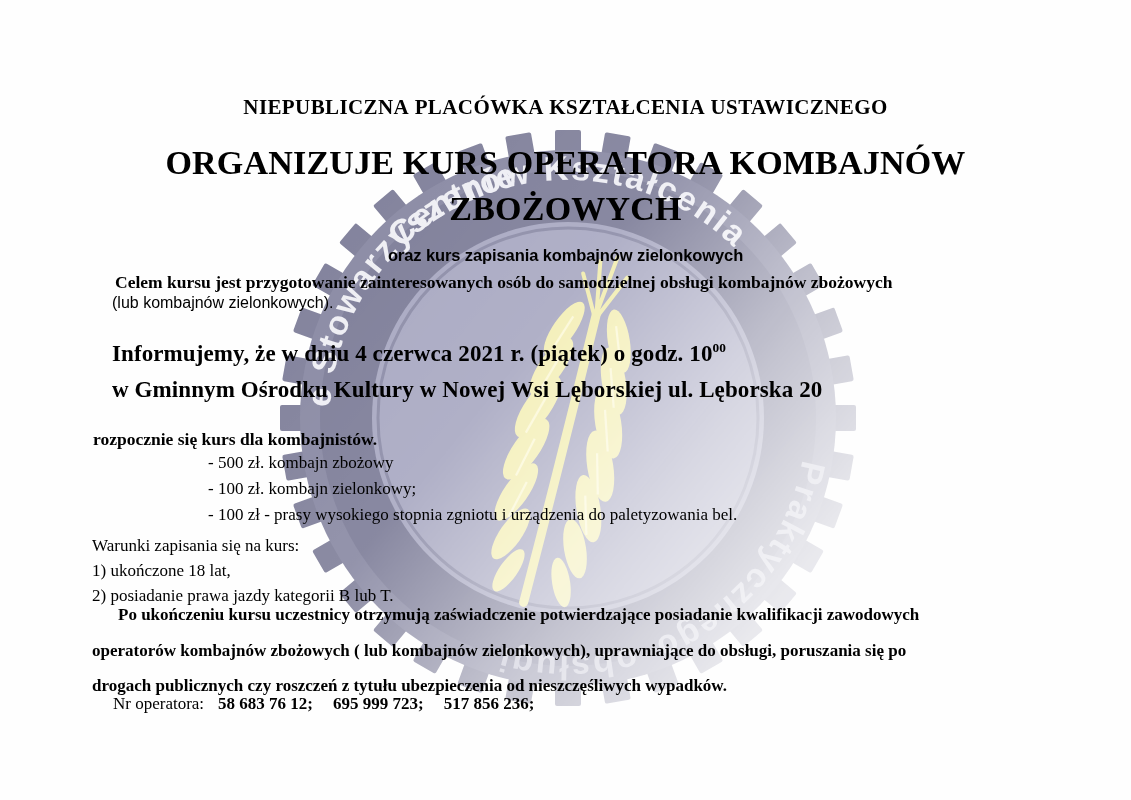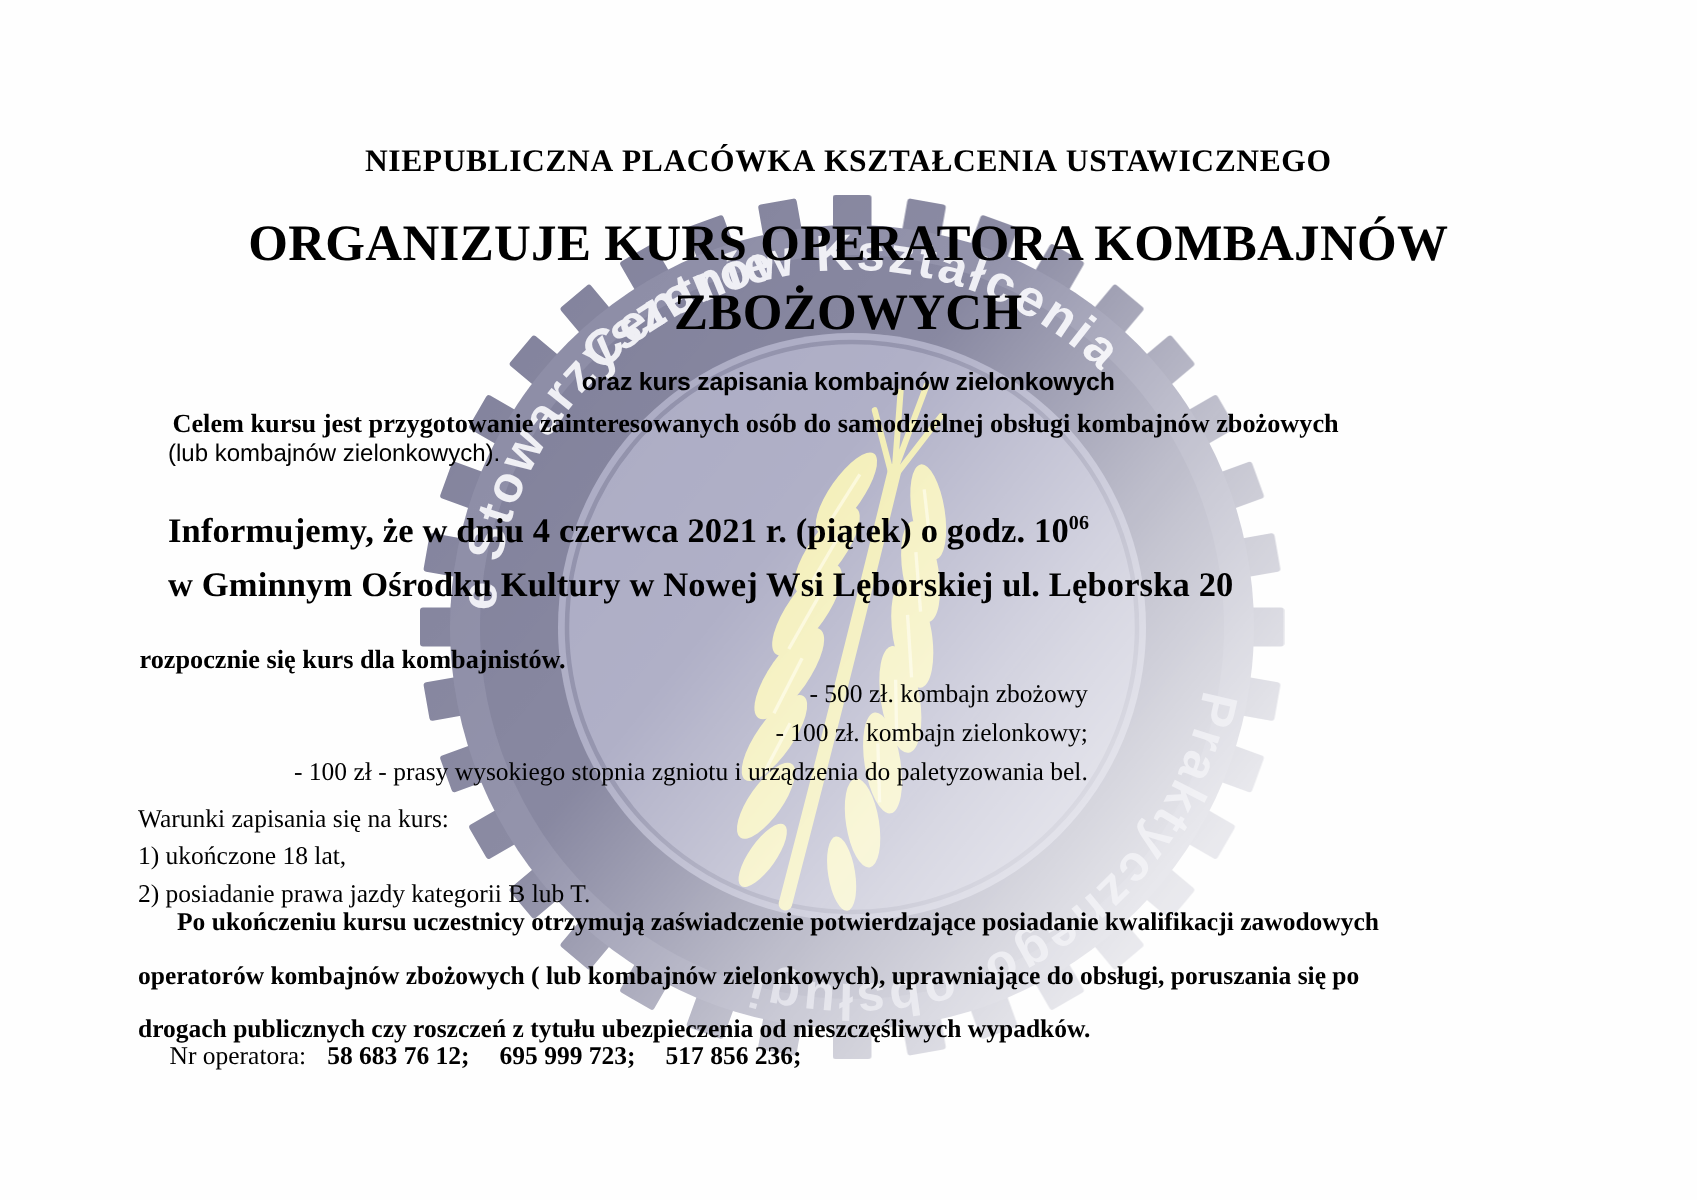--- a/index.html
+++ b/index.html
@@ -119,24 +119,23 @@
     position: absolute;
     top: 429px;
     left: 93px;
     font-size: 17.5px;
     font-weight: bold;
   }
 
   .price-list {
     position: absolute;
     top: 450px;
-    left: 196px;
+    left: 208px;
     font-size: 17px;
     line-height: 1.52;
-    text-align: right;
   }
 
   .conditions {
     position: absolute;
     top: 533px;
     left: 92px;
     font-size: 17px;
     line-height: 1.48;
   }
 
@@ -375,21 +374,21 @@
       <div>ORGANIZUJE KURS OPERATORA KOMBAJNÓW</div>
       <div>ZBOŻOWYCH</div>
     </div>
 
     <div class="subtitle">oraz kurs zapisania kombajnów zielonkowych</div>
 
     <div class="purpose">Celem kursu jest przygotowanie zainteresowanych osób do samodzielnej obsługi kombajnów zbożowych</div>
     <div class="purpose-alt">(lub kombajnów zielonkowych).</div>
 
     <div class="announce">
-      <div><span>Informujemy, że w dniu  4 czerwca 2021 r. (piątek)  o godz. 10</span><sup>06</sup></div>
+      <div><span>Informujemy, że w dniu  4 czerwca 2021 r. (piątek)  o godz. 10</span><sup>00</sup></div>
       <div>w Gminnym Ośrodku Kultury w Nowej Wsi Lęborskiej ul. Lęborska 20</div>
     </div>
 
     <div class="start-line">rozpocznie się kurs dla kombajnistów.</div>
 
     <div class="price-list">
       <div>- 500 zł. kombajn zbożowy</div>
       <div>- 100 zł. kombajn zielonkowy;</div>
       <div>- 100 zł - prasy wysokiego stopnia zgniotu i urządzenia do paletyzowania bel.</div>
     </div>

